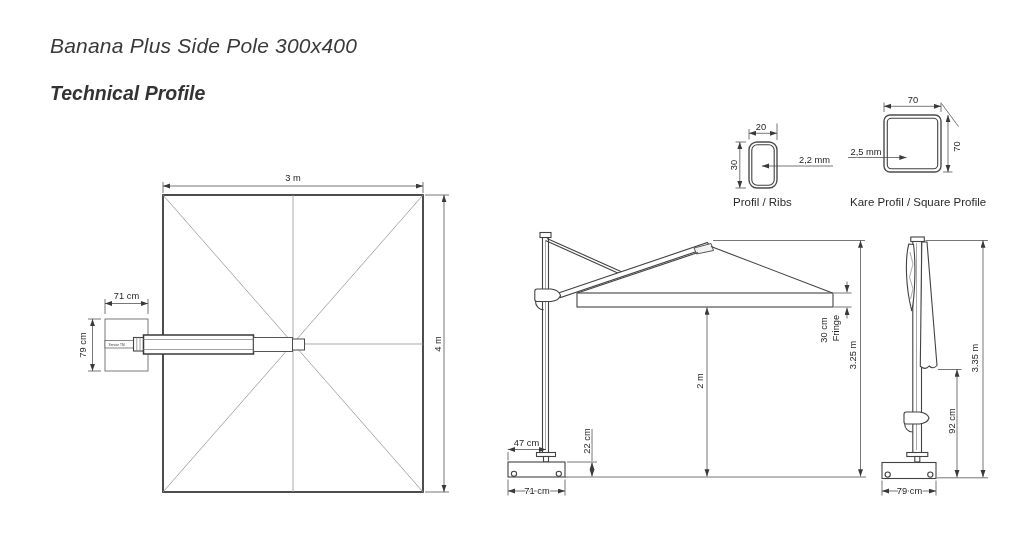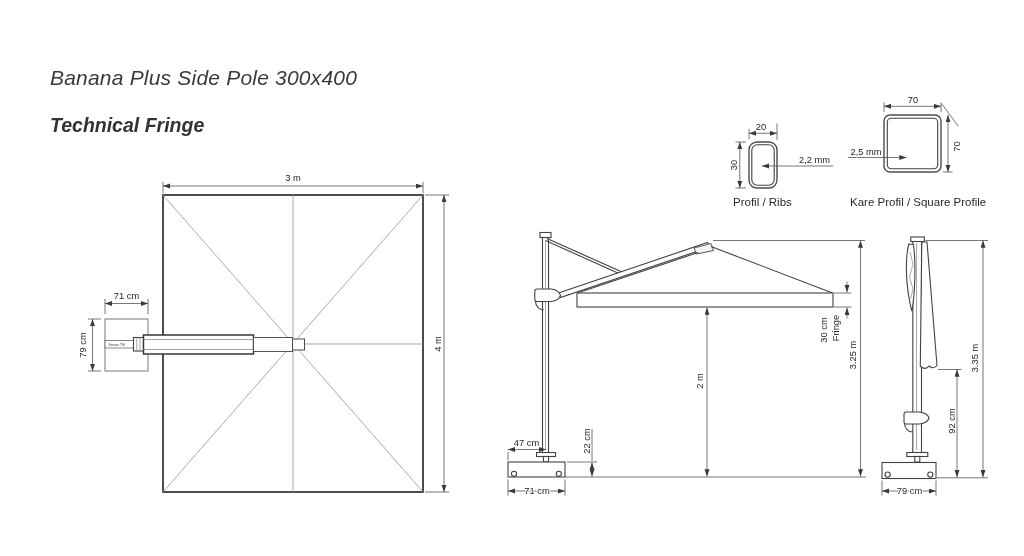--- a/index.html
+++ b/index.html
@@ -1,20 +1,20 @@
 <!DOCTYPE html>
 <html><head>
 <meta charset="utf-8">
 <style>
   html,body { margin:0; padding:0; background:#ffffff; }
   #stage {
     position:relative; width:1024px; height:556px; background:#ffffff;
     font-family:"Liberation Sans", sans-serif; overflow:hidden;
   }
-  #doc-header { position:absolute; left:50px; top:34px; color:#3a3a3a;margin-top:32px; }
+  #doc-header { position:absolute; left:50px; top:34px; color:#3a3a3a; }
   #doc-title  { font-style:italic; font-weight:500; font-size:21px; letter-spacing:0.2px; margin:0; }
   #doc-subtitle { font-style:italic; font-weight:bold; font-size:19.5px; margin:24px 0 0 0; color:#333; }
 
   svg { position:absolute; left:0; top:0; }
 
   .lnw   { stroke:#424242; stroke-width:1.1; fill:#ffffff; }
   .ln    { stroke:#424242; stroke-width:1.1; fill:none; }
   .heavy { stroke:#2e2e2e; stroke-width:1.7; fill:#ffffff; }
   .light { stroke:#9b9b9b; stroke-width:0.85; fill:none; }
   .dim   { stroke:#4a4a4a; stroke-width:0.75; fill:none; }
@@ -26,21 +26,21 @@
   .tiny  { font:3.2px "Liberation Sans", sans-serif; fill:#3a3a3a; stroke:none; }
   .mid   { text-anchor:middle; }
 </style>
 </head>
 <body>
 
 <div id="stage">
 
   <div id="doc-header">
     <div id="doc-title">Banana Plus Side Pole 300x400</div>
-    <div id="doc-subtitle">Technical Fringe</div>
+    <div id="doc-subtitle">Technical Profile</div>
   </div>
 
   <svg width="1024" height="556" viewBox="0 0 1024 556">
     <defs>
       <marker id="ah" markerUnits="userSpaceOnUse" markerWidth="8" markerHeight="6" refX="7.2" refY="2.5" orient="auto-start-reverse">
         <path d="M0 0 L7.2 2.5 L0 5 Z" fill="#3a3a3a"></path>
       </marker>
     </defs>
 
     <g>

